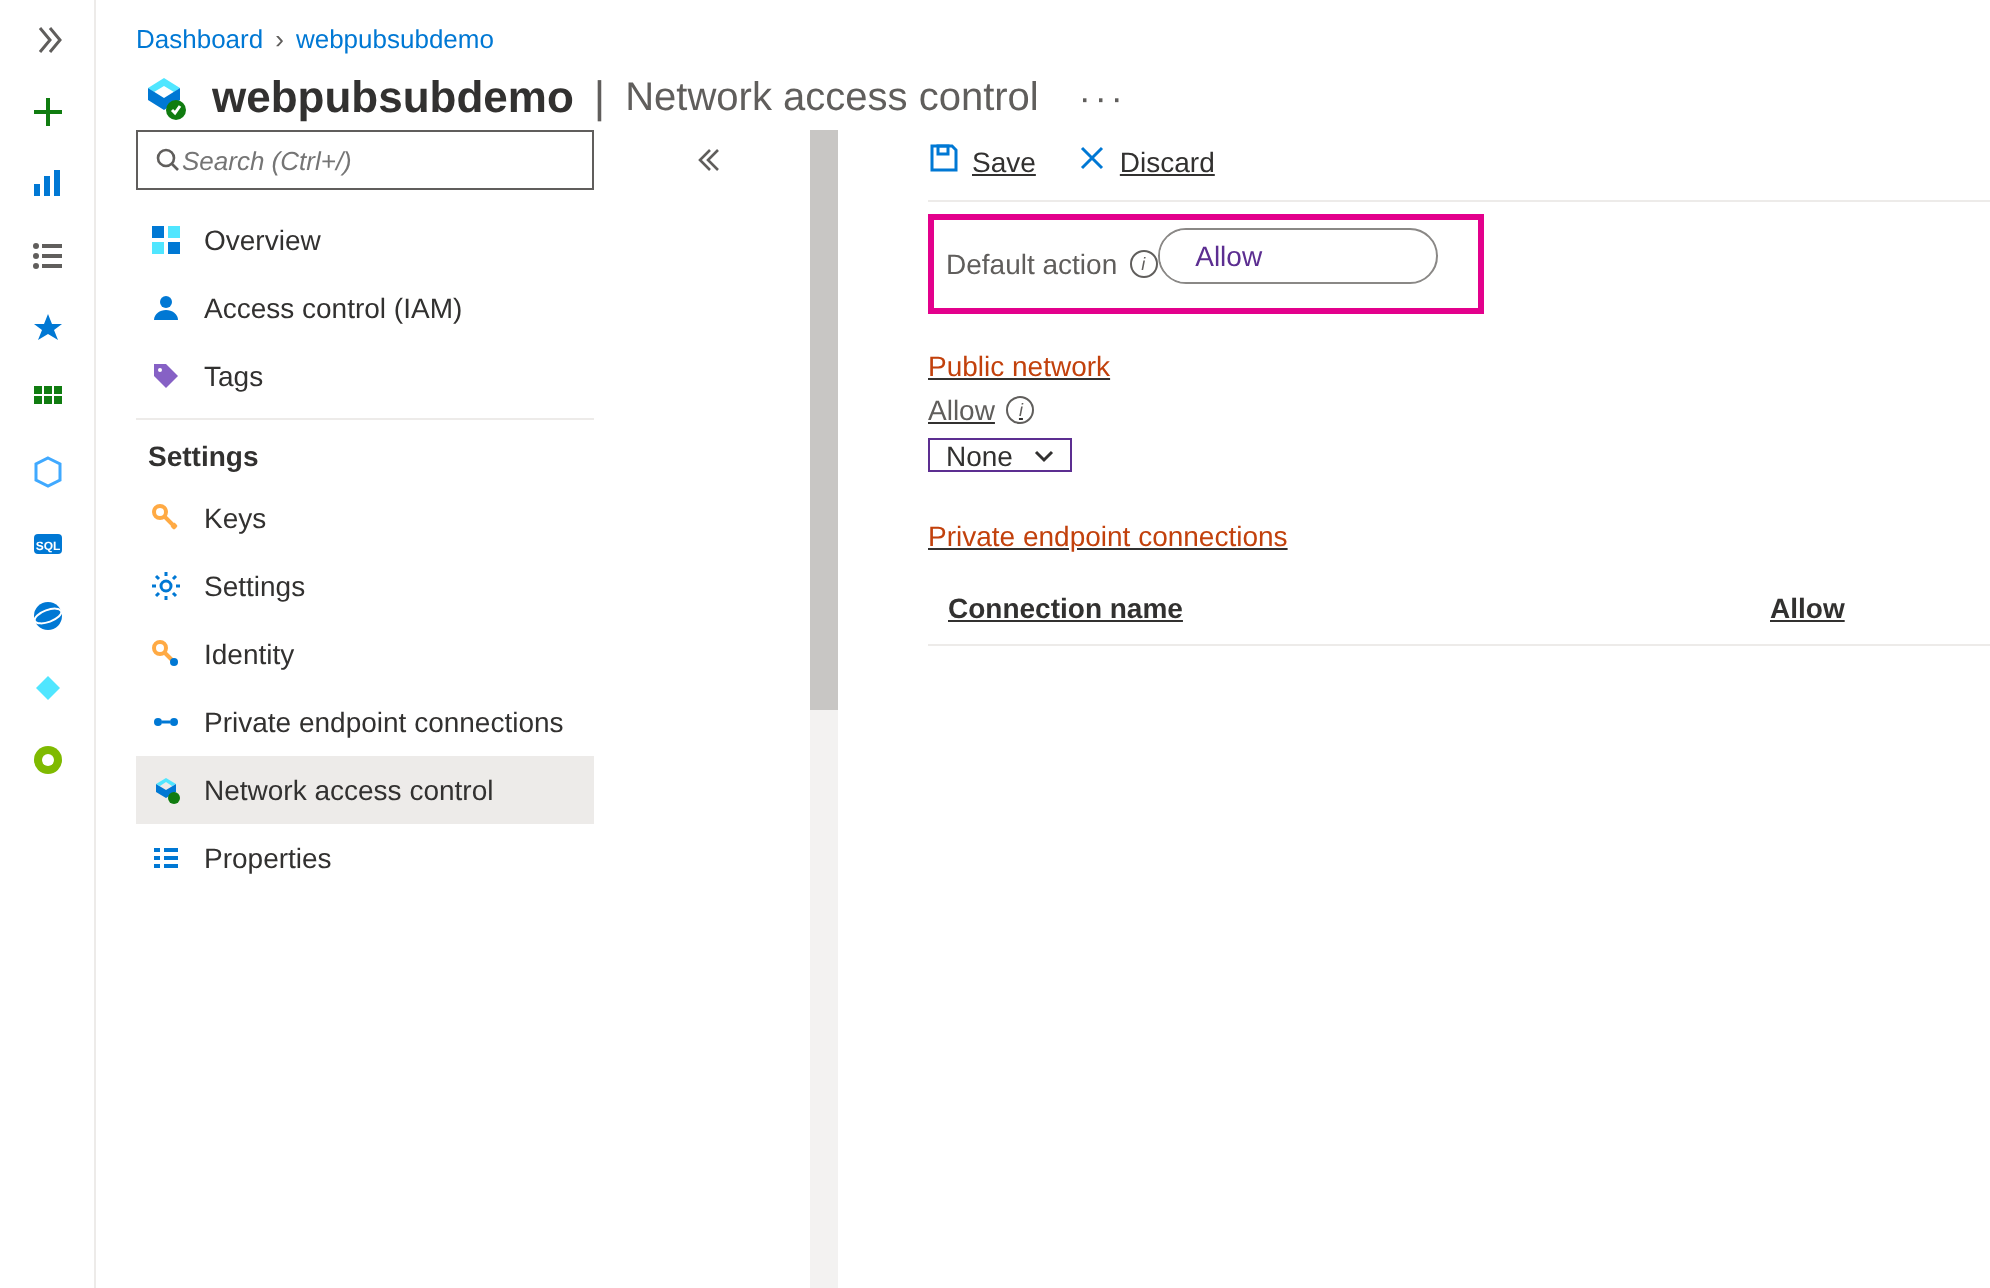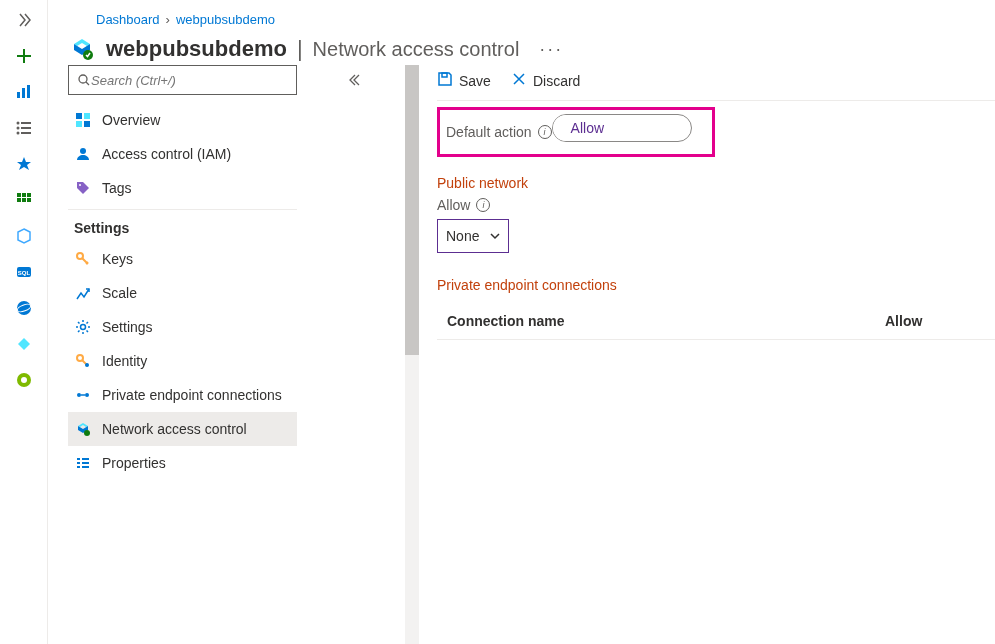--- a/index.html
+++ b/index.html
@@ -7,21 +7,21 @@
 
 .app { display: flex; height: 100%; }
 
 
 .rail { width: 48px; background: #fff; border-right: 1px solid #edebe9; display: flex; flex-direction: column; align-items: center; padding-top: 8px; gap: 12px; }
 .rail-item { width: 24px; height: 24px; display: flex; align-items: center; justify-content: center; cursor: pointer; }
 
 
 .main { flex: 1; display: flex; flex-direction: column; padding: 12px 0 0 20px; overflow: hidden; }
 
-.breadcrumb { font-size: 13px; color: #605e5c; margin-bottom: 8px; display: flex; align-items: center; gap: 6px; margin-left: 28px; }
+.breadcrumb { font-size: 13px; color: #605e5c; margin-bottom: 8px; display: flex; align-items: center; gap: 6px; }
 .breadcrumb a { color: #0078d4; text-decoration: none; cursor: pointer; }
 .bc-sep { color: #605e5c; }
 
 .title-row { display: flex; align-items: center; gap: 10px; margin-bottom: 2px; }
 .title-icon { width: 28px; height: 28px; }
 .title-txt { font-size: 22px; font-weight: 600; }
 .title-sep { font-size: 22px; font-weight: 300; color: #605e5c; }
 .title-sub { font-size: 20px; font-weight: 400; color: #605e5c; }
 .title-more { margin-left: 10px; font-size: 18px; color: #605e5c; letter-spacing: 2px; cursor: pointer; }
 .resource-type { font-size: 12px; color: #605e5c; margin-left: 38px; margin-bottom: 18px; }
@@ -36,37 +36,37 @@
 .collapse-btn { width: 28px; display: flex; align-items: flex-start; justify-content: center; padding-top: 8px; cursor: pointer; color: #605e5c; }
 
 .nav-section-label { font-size: 14px; font-weight: 600; padding: 10px 6px 6px; border-top: 1px solid #edebe9; margin-top: 4px; }
 .nav-item { display: flex; align-items: center; gap: 10px; height: 34px; padding: 0 6px; cursor: pointer; font-size: 14px; }
 .nav-item.selected { background: #edebe9; }
 .nav-icon { width: 18px; height: 18px; display: flex; align-items: center; justify-content: center; }
 .scroll-track { width: 14px; background: #f3f2f1; margin-left: 2px; position: relative; }
 .scroll-thumb { position: absolute; top: 0; width: 100%; height: 50%; background: #c8c6c4; }
 
 
-.detail { flex: 1; padding-left: 18px; border-left: none; }
+.detail { flex: 1; padding-left: 45px; border-left: none; text-decoration: underline; }
 .toolbar { display: flex; align-items: center; gap: 20px; height: 36px; border-bottom: 1px solid #edebe9; padding-bottom: 4px; }
 .tool-btn { display: flex; align-items: center; gap: 6px; cursor: pointer; font-size: 14px; color: #323130; }
 .tool-icon { color: #0078d4; }
 
 .highlight-box { border: 3px solid #e3008c; display: inline-flex; padding: 4px 20px 8px 6px; margin-top: 6px; }
 .field-label { font-size: 14px; color: #605e5c; margin: 10px 0 6px; display: flex; align-items: center; gap: 6px; }
 .info-circ { width: 14px; height: 14px; border: 1px solid #605e5c; border-radius: 50%; display: inline-flex; align-items: center; justify-content: center; font-size: 9px; color: #605e5c; font-style: italic; }
 
 .toggle { display: inline-flex; border: 1px solid #8a8886; border-radius: 16px; height: 28px; overflow: hidden; }
 .toggle-opt { display: flex; align-items: center; justify-content: center; padding: 0 18px; font-size: 14px; cursor: pointer; }
 .toggle-opt.off { color: #5c2e91; background: #fff; }
 .toggle-opt.on { background: #5c2e91; color: #fff; border-radius: 14px; margin-top: 36px; }
 
 .section-label { font-size: 14px; color: #c2410c; margin: 18px 0 6px; }
 
-.dropdown { display: inline-flex; align-items: center; justify-content: space-between; border: 1px solid #5c2e91; height: 34px; padding: 0 8px; min-width: 72px; cursor: pointer; font-size: 14px; gap: 8px; }
+.dropdown { display: inline-flex; align-items: center; justify-content: space-between; border: 1px solid #5c2e91; height: 17px; padding: 0 8px; min-width: 72px; cursor: pointer; font-size: 14px; gap: 8px; }
 
 .table-head { display: flex; border-bottom: 1px solid #edebe9; padding: 14px 10px 10px; font-size: 14px; font-weight: 600; margin-top: 6px; }
 .col-name { flex: 1; }
 .col-allow { width: 60px; text-align: left; margin-right: 40px; }
 </style>
 </head>
 <body>
 
 <div class="app">
 
@@ -213,29 +213,20 @@
                 <svg width="16" height="16" viewBox="0 0 16 16">
                   <circle cx="5" cy="5" r="3" fill="none" stroke="#ffaa44" stroke-width="2"></circle>
                   <path d="M7 7l6 6M11 13l2-2" stroke="#ffaa44" stroke-width="2"></path>
                 </svg>
               </span>
             <span>Keys</span>
           </div>
           <div class="nav-item">
             <span class="nav-icon">
                 <svg width="16" height="16" viewBox="0 0 16 16">
-                  <path d="M2 14l4-6 3 4 5-8" fill="none" stroke="#0078d4" stroke-width="1.5"></path>
-                  <path d="M11 4h3v3" fill="none" stroke="#0078d4" stroke-width="1.5"></path>
-                </svg>
-              </span>
-            <span>Scale</span>
-          </div>
-          <div class="nav-item">
-            <span class="nav-icon">
-                <svg width="16" height="16" viewBox="0 0 16 16">
                   <circle cx="8" cy="8" r="2.5" fill="none" stroke="#0078d4" stroke-width="1.5"></circle>
                   <path d="M8 1v2M8 13v2M1 8h2M13 8h2M3 3l1.5 1.5M11.5 11.5L13 13M3 13l1.5-1.5M11.5 4.5L13 3" stroke="#0078d4" stroke-width="1.5"></path>
                 </svg>
               </span>
             <span>Settings</span>
           </div>
           <div class="nav-item">
             <span class="nav-icon">
                 <svg width="16" height="16" viewBox="0 0 16 16">
                   <circle cx="5" cy="5" r="3" fill="none" stroke="#ffaa44" stroke-width="2"></circle>

